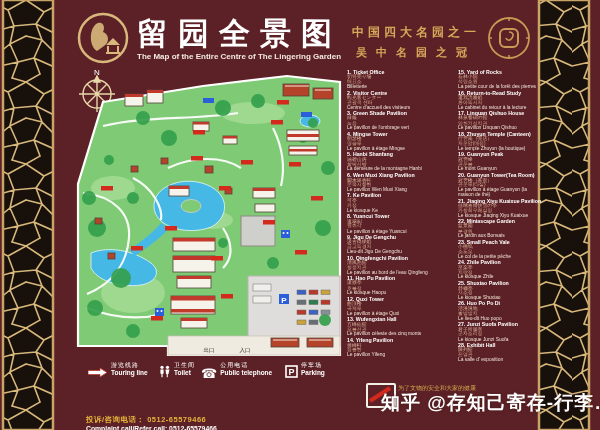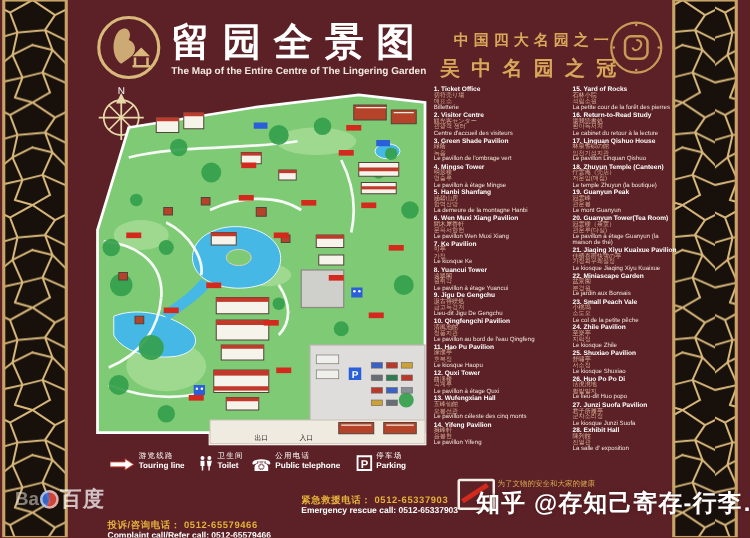--- a/index.html
+++ b/index.html
@@ -9,21 +9,21 @@
   .abs{position:absolute;}
   svg text{font-family:"Liberation Sans",sans-serif;}
 
   
   #logo{left:76px;top:11px;}
   #title-cn{left:137px;top:13px;font-size:31px;font-weight:bold;color:#fff;
             letter-spacing:10px;font-family:"Liberation Serif",serif;white-space:nowrap;}
   #title-en{left:137px;top:52px;font-size:8px;font-weight:bold;color:#f3e9e0;white-space:nowrap;}
   #honor{left:352px;top:24px;color:#d8a75a;font-family:"Liberation Serif",serif;font-weight:bold;text-align:center;}
   #honor .h1{font-size:12px;letter-spacing:4px;white-space:nowrap;}
-  #honor .h2{font-size:16px;letter-spacing:9px;margin-top:4px;white-space:nowrap;}
+  #honor .h2{font-size:11px;letter-spacing:9px;margin-top:4px;white-space:nowrap;}
   #seal{left:486px;top:15px;}
 
   
   .lg-col{position:absolute;transform:scale(.75);transform-origin:0 0;color:#fff;}
   #legend-col-1{left:347px;top:69px;width:146px;}
   #legend-col-2{left:458px;top:69px;width:114px;}
   .lg-entry{margin-bottom:1px;}
   .lg-en{font-size:7px;line-height:7px;font-weight:bold;color:#ffffff;}
   .lg-num{margin-right:2px;}
   .lg-sub{font-size:6.5px;line-height:6.5px;}
@@ -489,31 +489,22 @@
           <div class="cn">停车场</div>
           <div class="en">Parking</div>
         </span>
       </div>
     </div>
 
   <div id="hotline-1" class="hotline">
     <div class="cn">投诉/咨询电话：  0512-65579466</div>
     <div class="en">Complaint call/Refer call: 0512-65579466</div>
   </div>
-  <div id="hotline-2" class="hotline">
-    <div class="cn">紧急救援电话：  0512-65337903</div>
-    <div class="en">Emergency rescue call: 0512-65337903</div>
-  </div>
 
   <div id="wm-logo" class="abs">
     <svg width="26" height="21">
         <path d="M2,16 L22,3" stroke="#d42a1e" stroke-width="4" fill="none"></path>
       </svg>
   </div>
   <div id="notice" class="abs">为了文物的安全和大家的健康</div>
   <div id="wm-zhihu" class="abs">知乎 @存知己寄存-行李…</div>
-  <div id="wm-baidu" class="abs">
-    <span class="latin">Ba</span>
-    <span class="paw"></span>
-    <span class="cn">百度</span>
-  </div>
 
 </div>
 
 </body></html>

